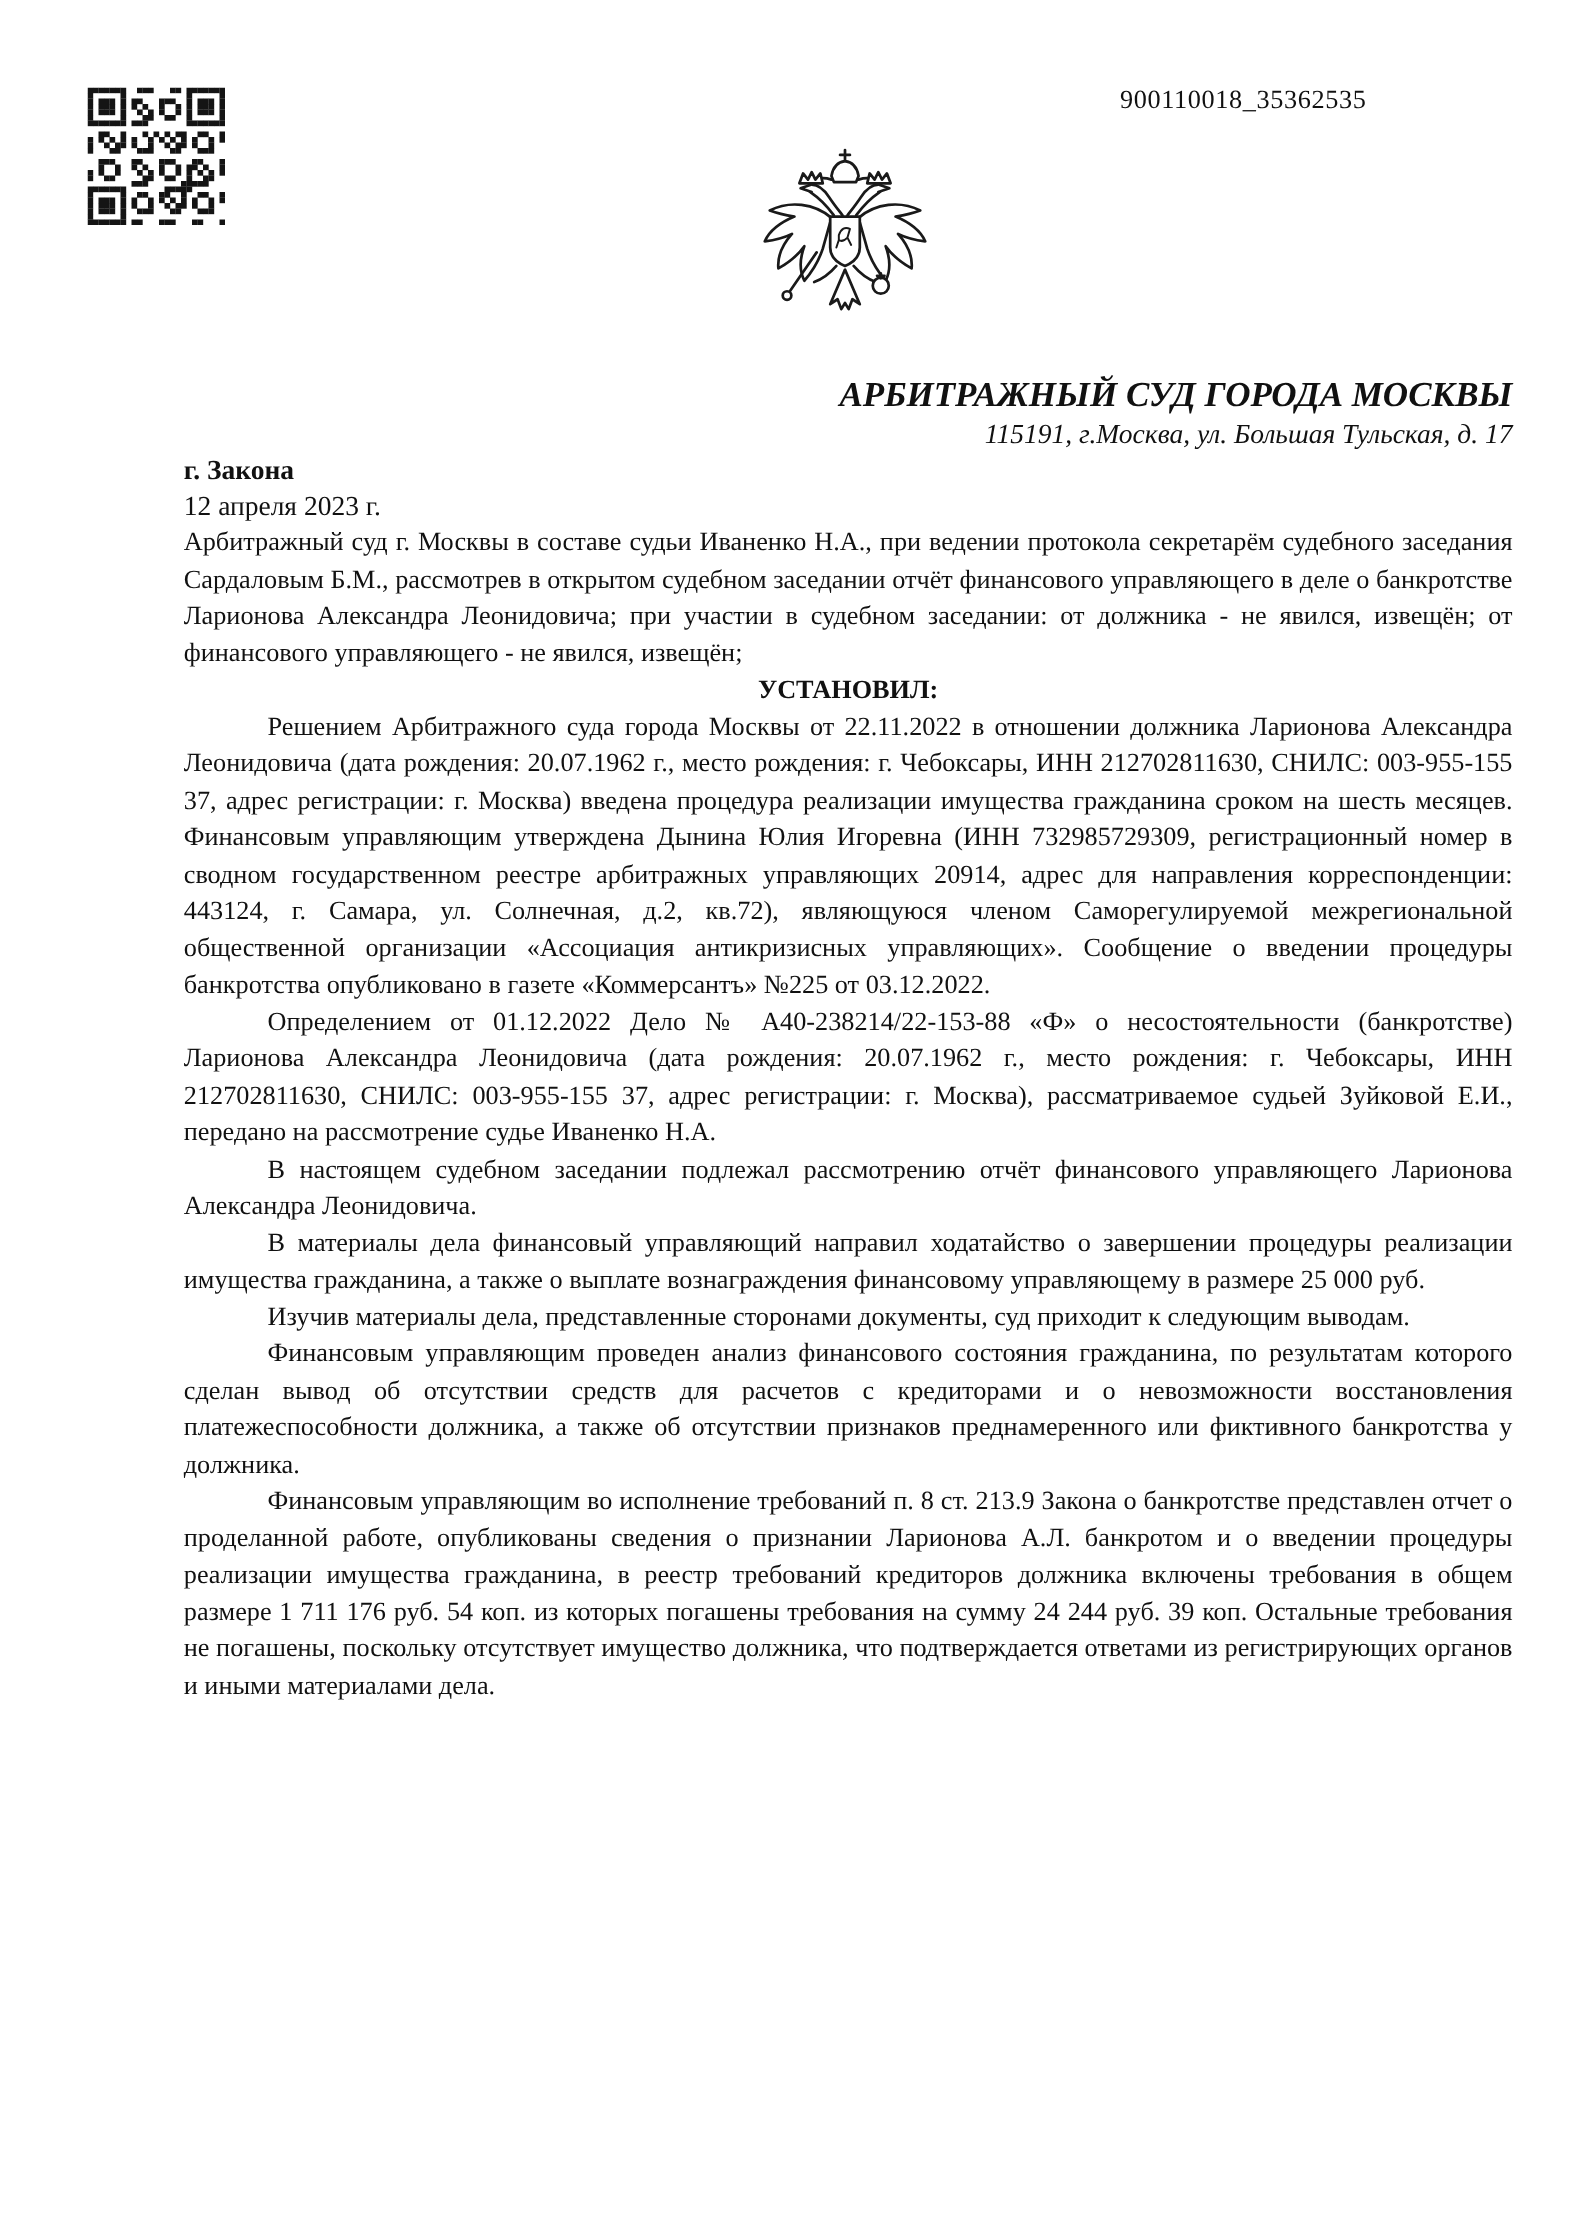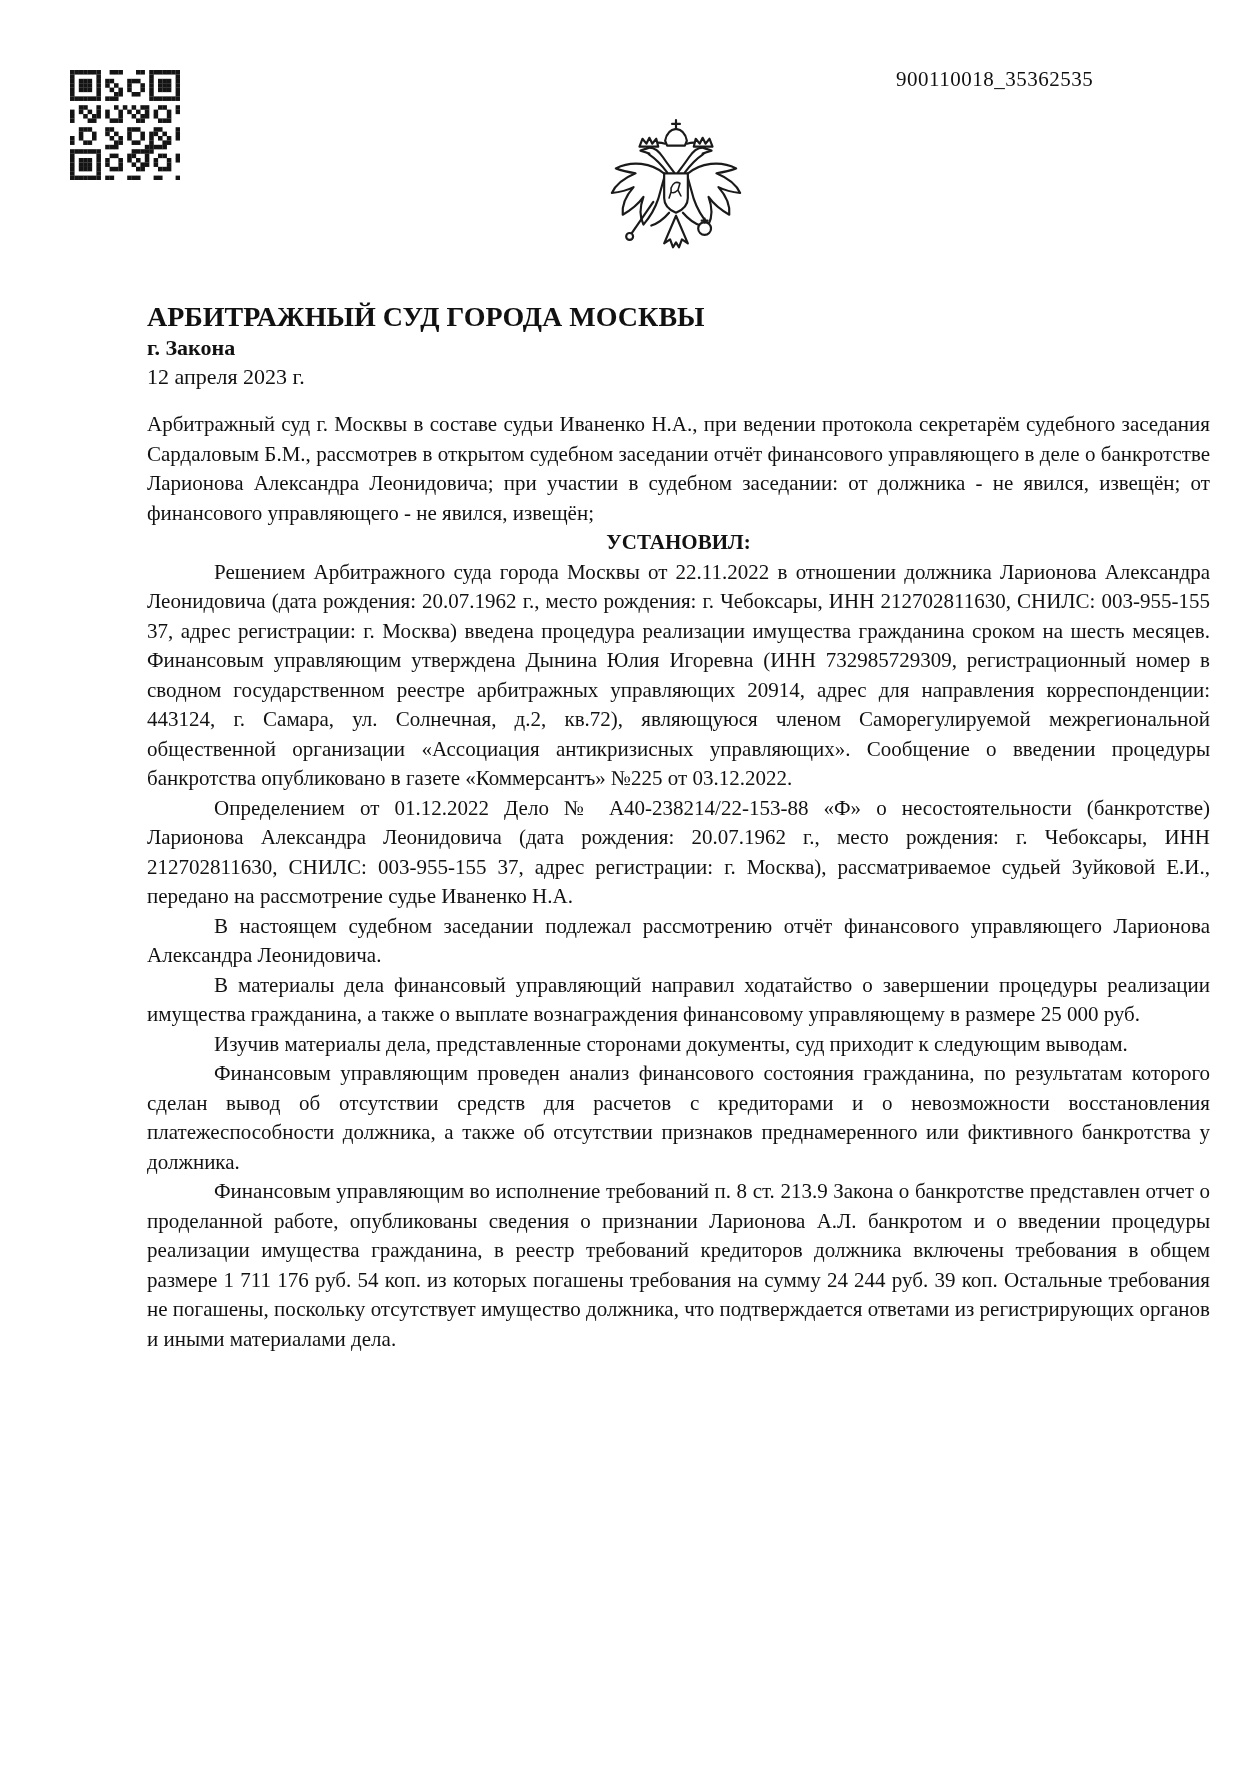--- a/index.html
+++ b/index.html
@@ -21,32 +21,32 @@
     font-size:21px; line-height:26px; letter-spacing:0.5px;
   }
 
   .emblem { position:absolute; left:602px; top:116px; width:148px; height:158px; }
 
   .content {
     position:absolute; left:147px; top:0; width:1063px;
     font-size:21px; line-height:29.5px;
     text-align:justify;
   }
-  .center { text-align:left; }
+  .center { text-align:right;font-style:italic; }
   .court-name   { font-weight:bold; font-size:28px; line-height:32px; margin-top:301px; }
   .court-address{ font-size:22px; line-height:28px; }
   .court-site   { font-size:22px; line-height:28px; }
   .doc-type     { font-weight:bold; font-size:24px; line-height:30px; margin-top:34px; letter-spacing:0.5px; }
   .case-row {
     display:flex; justify-content:space-between; align-items:baseline;
     font-weight:bold; font-size:22px; line-height:29px;
   }
   .date-line { font-weight:normal; font-size:22px; line-height:29px; text-align:left; }
   p.body { margin:0; }
-  p.preamble { margin-top:19px; }
+  p.preamble { }
   .ustanovil { font-weight:bold; font-size:21px; line-height:29.5px; text-align:center; }
   p.indent { text-indent:67px; }
 </style>
 </head>
 <body>
 
 <div class="page">
 
   <div class="qr"><svg viewBox="0 0 110 110" width="110" height="110">
         <rect x="0.00" y="0.00" width="4.55" height="4.55"></rect>
@@ -341,20 +341,21 @@
         <circle cx="28" cy="121" r="3.5" fill="#ffffff"></circle>
         <circle cx="104" cy="113" r="6.5" fill="#ffffff"></circle>
         <line x1="104" y1="103" x2="104" y2="107"></line>
         <line x1="101" y1="105" x2="107" y2="105"></line>
       </g>
     </svg>
   </div>
 
   <div class="content">
     <div class="court-name center">АРБИТРАЖНЫЙ СУД ГОРОДА МОСКВЫ</div>
+    <div class="court-address center">115191, г.Москва, ул. Большая Тульская, д. 17</div>
     <div class="case-row">
       <span>г. Закона</span>
     </div>
     <div class="date-line">12 апреля 2023 г.</div>
 
     <p class="body preamble">Арбитражный суд г. Москвы в составе судьи Иваненко Н.А., при ведении протокола секретарём судебного заседания Сардаловым Б.М., рассмотрев в открытом судебном заседании отчёт финансового управляющего в деле о банкротстве Ларионова Александра Леонидовича; при участии в судебном заседании: от должника - не явился, извещён; от финансового управляющего - не явился, извещён;</p>
 
     <div class="ustanovil">УСТАНОВИЛ:</div>
 
     <p class="body indent">Решением Арбитражного суда города Москвы от 22.11.2022 в отношении должника Ларионова Александра Леонидовича (дата рождения: 20.07.1962 г., место рождения: г. Чебоксары, ИНН 212702811630, СНИЛС: 003-955-155 37, адрес регистрации: г. Москва) введена процедура реализации имущества гражданина сроком на шесть месяцев. Финансовым управляющим утверждена Дынина Юлия Игоревна (ИНН 732985729309, регистрационный номер в сводном государственном реестре арбитражных управляющих 20914, адрес для направления корреспонденции: 443124, г. Самара, ул. Солнечная, д.2, кв.72), являющуюся членом Саморегулируемой межрегиональной общественной организации «Ассоциация антикризисных управляющих». Сообщение о введении процедуры банкротства опубликовано в газете «Коммерсантъ» №225 от 03.12.2022.</p>

